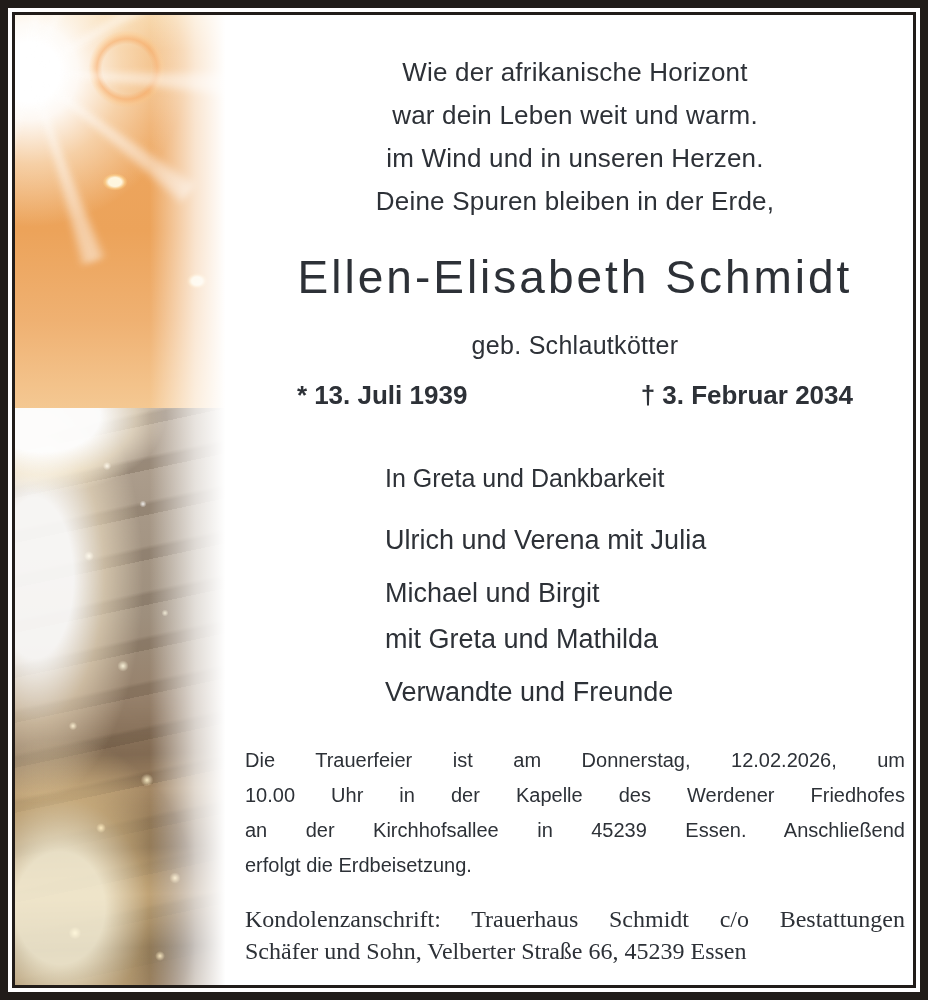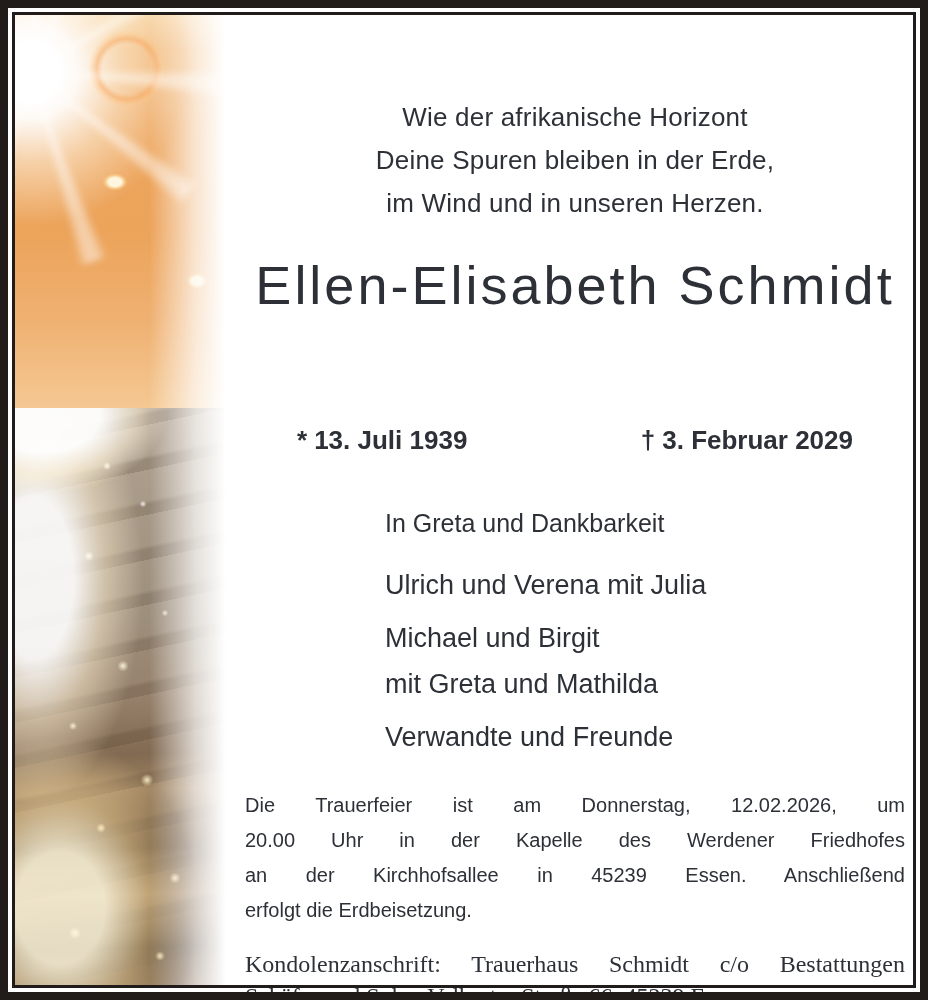--- a/index.html
+++ b/index.html
@@ -42,23 +42,23 @@
       radial-gradient(circle 8px at 160px 470px, rgba(255,238,195,.9), rgba(255,238,195,0) 70%),
       radial-gradient(circle 9px at 60px 525px, rgba(255,244,205,.95), rgba(255,244,205,0) 70%),
       radial-gradient(circle 7px at 145px 548px, rgba(255,240,198,.9), rgba(255,240,198,0) 70%),
       repeating-linear-gradient(168deg, rgba(70,54,38,0) 0 30px, rgba(70,54,38,.20) 34px 44px),
       linear-gradient(178deg, rgba(0,0,0,0) 0 50%, rgba(82,62,42,.22) 60%, rgba(255,215,150,.18) 66%, rgba(60,44,28,.42) 76%, rgba(255,225,170,.22) 84%, rgba(50,38,26,.5) 93%, rgba(255,230,180,.18) 100%),
       linear-gradient(180deg,#b3a494 0%,#a89988 16%,#9e8f7d 36%,#957f69 52%,#8a7054 66%,#7b5e43 78%,#6c5037 88%,#5d4430 100%);
   }
   .photo-fade{position:absolute;inset:0;
     background:linear-gradient(90deg, rgba(255,255,255,0) 62%, rgba(255,255,255,.7) 83%, #ffffff 97%);}
   
-  .col{position:absolute;left:230px;width:660px;margin-top:45px;}
+  .col{position:absolute;left:230px;width:660px;}
   .poem{top:36px;text-align:center;font-size:26px;line-height:43px;letter-spacing:.2px;}
-  .name{top:244px;text-align:center;font-size:54px;line-height:52px;letter-spacing:3px;font-weight:400;margin:0;}
+  .name{top:236px;text-align:center;font-size:46px;line-height:52px;letter-spacing:3px;font-weight:400;margin:0;}
   .maiden{top:315px;text-align:center;font-size:25px;line-height:30px;letter-spacing:.3px;}
   .dates{top:364px;display:flex;justify-content:space-between;box-sizing:border-box;
          padding:0 52px;font-size:26px;line-height:32px;font-weight:bold;}
   .dates .sym{margin-right:7px;}
   .tribute{top:448px;padding-left:140px;box-sizing:border-box;font-size:25px;line-height:30px;}
   .mourner{padding-left:140px;box-sizing:border-box;font-size:27px;line-height:32px;}
   .m0{top:509px;} .m1{top:562px;} .m2{top:608px;} .m3{top:661px;}
   .funeral{top:728px;font-size:20px;line-height:35px;}
   .funeral .jl{text-align:justify;text-align-last:justify;}
   .funeral .ll{text-align:left;}
@@ -75,46 +75,48 @@
     <div class="photo">
       <div class="sky">
         <div class="rays"></div>
       </div>
       <div class="sea"></div>
       <div class="photo-fade"></div>
     </div>
 
     <div class="col poem">
       <div>Wie der afrikanische Horizont</div>
+      <div>war dein Leben weit und warm.</div>
+      <div>im Wind und in unseren Herzen.</div>
       <div>Deine Spuren bleiben in der Erde,</div>
-      <div>im Wind und in unseren Herzen.</div>
     </div>
 
     <h1 class="col name">Ellen-Elisabeth Schmidt</h1>
 
+    <div class="col maiden">geb. Schlautkötter</div>
 
     <div class="col dates">
       <span>
         <span class="sym">*</span><span>13. Juli 1939</span>
       </span>
       <span>
-        <span class="sym">†</span><span>3. Februar 2029</span>
+        <span class="sym">†</span><span>3. Februar 2034</span>
       </span>
     </div>
 
     <div class="col tribute">In Greta und Dankbarkeit</div>
 
     <div class="col mourner m0">Ulrich und Verena mit Julia</div>
     <div class="col mourner m1">Michael und Birgit</div>
     <div class="col mourner m3">Verwandte und Freunde</div>
     <div class="col mourner m2">mit Greta und Mathilda</div>
 
     <div class="col funeral">
       <div class="jl">Die Trauerfeier ist am Donnerstag, 12.02.2026, um</div>
-      <div class="jl">20.00 Uhr in der Kapelle des Werdener Friedhofes</div>
+      <div class="jl">10.00 Uhr in der Kapelle des Werdener Friedhofes</div>
       <div class="jl">an der Kirchhofsallee in 45239 Essen. Anschließend</div>
       <div class="ll">erfolgt die Erdbeisetzung.</div>
     </div>
 
     <div class="col condolence">
       <div class="jl">Kondolenzanschrift: Trauerhaus Schmidt c/o Bestattungen</div>
       <div class="ll">Schäfer und Sohn, Velberter Straße 66, 45239 Essen</div>
     </div>
 
   </div>

